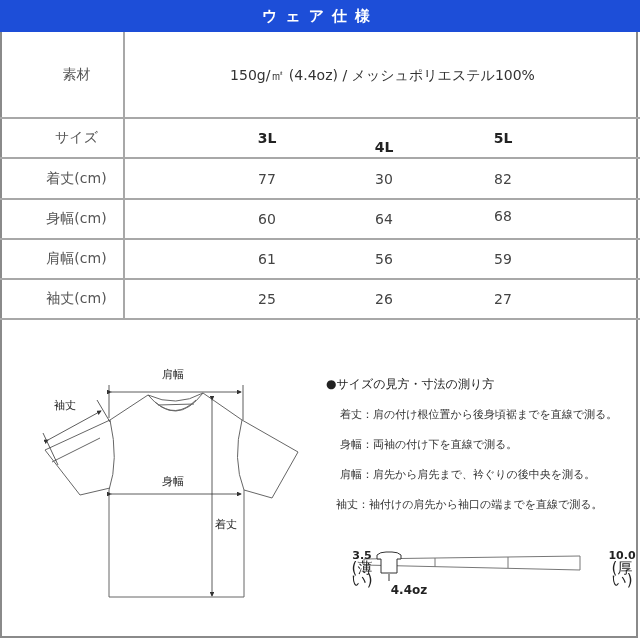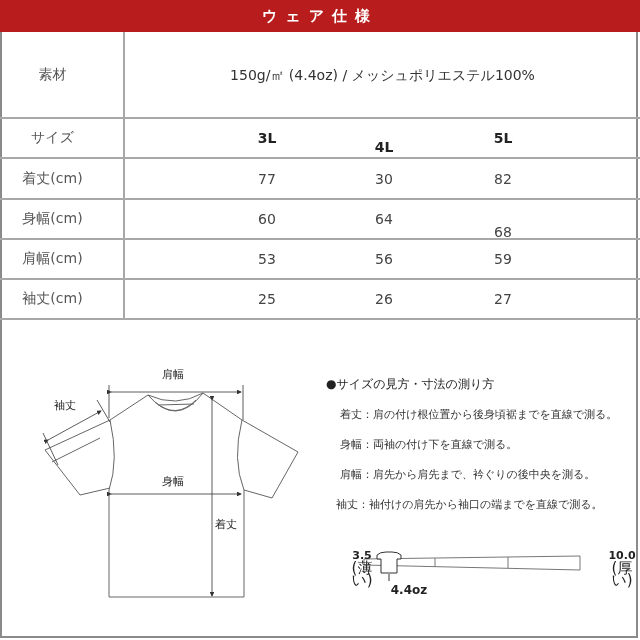--- a/index.html
+++ b/index.html
@@ -3,36 +3,36 @@
   <meta charset="utf-8">
   <style>
     html, body { margin: 0; padding: 0; background: #ffffff; }
     body {
       width: 640px; height: 640px; position: relative; overflow: hidden;
       font-family: "DejaVu Sans", "Liberation Sans", sans-serif;
       color: #333333;
     }
     .header {
       position: absolute; left: 0; top: 0; width: 640px; height: 32px;
-      background: #b91c1c; color: #ffffff;
+      background: #1d4ed8; color: #ffffff;
       display: flex; align-items: center; justify-content: center;
       font-size: 15px; font-weight: bold; letter-spacing: 8px;
     }
     .frame {
       position: absolute; left: 0; top: 32px; width: 638px; height: 606px;
       border-left: 2px solid #8a8a8a; border-right: 2px solid #8a8a8a;
       border-bottom: 2px solid #8a8a8a; box-sizing: border-box;
     }
     .hline { position: absolute; left: 0; width: 640px; height: 2px; background: #a8a8a8; }
     .vline { position: absolute; left: 123px; width: 2px; background: #a8a8a8; }
     .cell {
       position: absolute; display: flex; align-items: center; justify-content: center;
       text-align: center; font-size: 14px; color: #444;
     }
-    .label { left: 0; width: 105px; color: #555; font-size: 14px; }
+    .label { left: 0; width: 105px; color: #555; font-size: 14px; padding-left: 24px; }
     .material { left: 125px; width: 515px; flex-direction: row; line-height: 22px; font-size: 14px; color: #333; }
     .col { width: 80px; font-size: 14px; }
     .size-head { font-weight: bold; color: #222; }
     .desc { position: absolute; left: 328px; font-size: 11px; color: #333; white-space: nowrap; }
     .desc.title { font-size: 12px; color: #222; }
     .scale-num { position: absolute; font-size: 11px; font-weight: bold; color: #222; text-align: center; line-height: 12px; margin-left: 20px; }
     .scale-sub { font-size: 15px; font-weight: normal; display: block; }
     .diagram-label { position: absolute; font-size: 11px; color: #222; }
   </style>
 </head>
@@ -64,24 +64,24 @@
 <div class="cell col size-head" style="top:119px;height:38px;left:463px">5L</div>
 
 <div class="cell label" style="top:159px;height:39px">着丈(cm)</div>
 <div class="cell col" style="top:159px;height:39px;left:227px">77</div>
 <div class="cell col" style="top:159px;height:39px;left:344px">30</div>
 <div class="cell col" style="top:159px;height:39px;left:463px">82</div>
 
 <div class="cell label" style="top:200px;height:38px">身幅(cm)</div>
 <div class="cell col" style="top:200px;height:38px;left:227px">60</div>
 <div class="cell col" style="top:200px;height:38px;left:344px">64</div>
-<div class="cell col" style="top:216px;height:32px;left:463px">68</div>
+<div class="cell col" style="top:200px;height:32px;left:463px">68</div>
 
 <div class="cell label" style="top:240px;height:38px">肩幅(cm)</div>
-<div class="cell col" style="top:240px;height:38px;left:227px">53</div>
+<div class="cell col" style="top:240px;height:38px;left:227px">61</div>
 <div class="cell col" style="top:240px;height:38px;left:344px">56</div>
 <div class="cell col" style="top:240px;height:38px;left:463px">59</div>
 
 <div class="cell label" style="top:280px;height:38px">袖丈(cm)</div>
 <div class="cell col" style="top:280px;height:38px;left:227px">25</div>
 <div class="cell col" style="top:280px;height:38px;left:344px">26</div>
 <div class="cell col" style="top:280px;height:38px;left:463px">27</div>
 
 <svg style="position:absolute;left:0;top:360px" width="320" height="260" viewBox="0 360 320 260">
   <defs>

